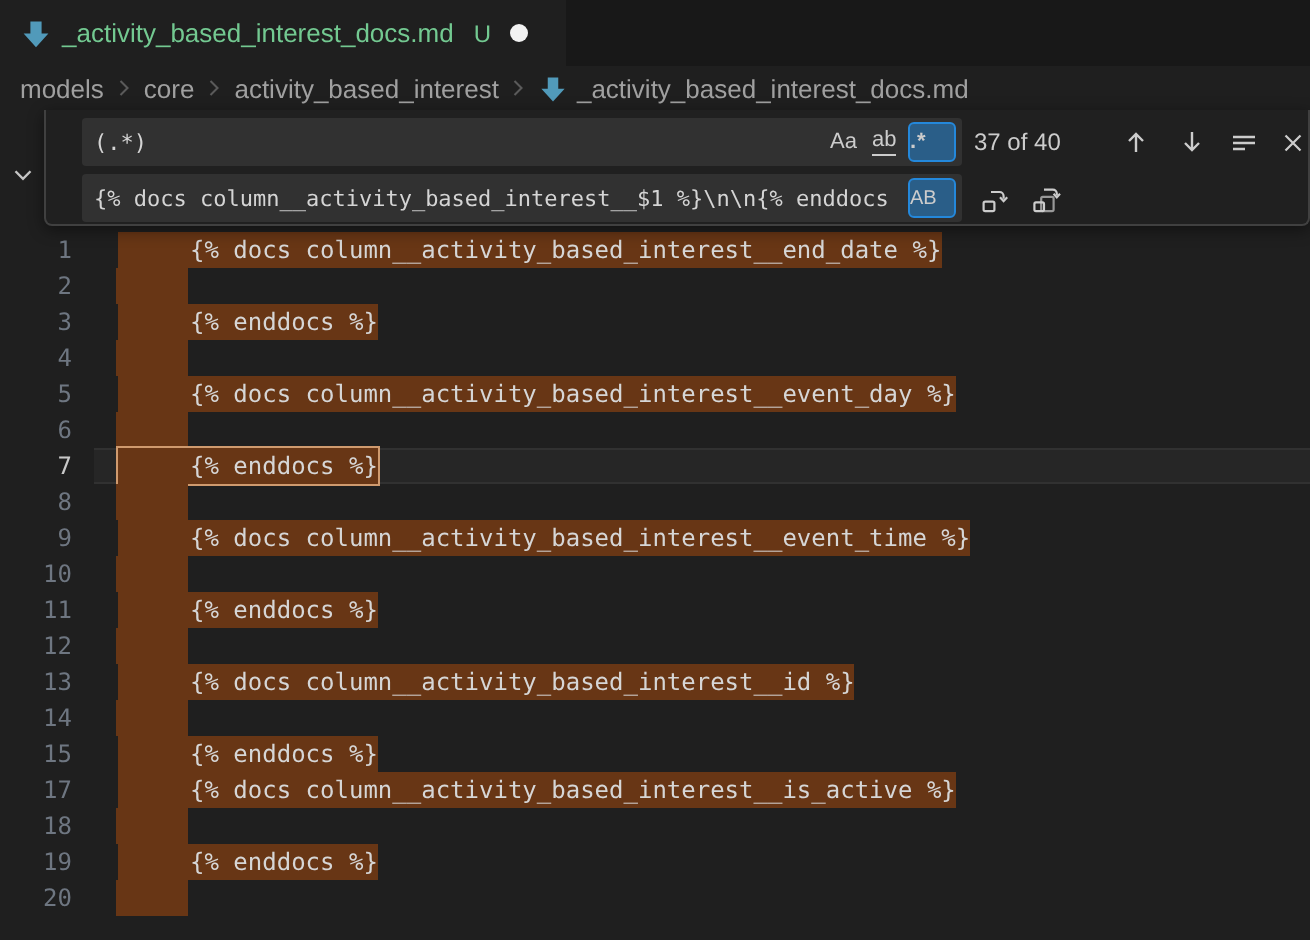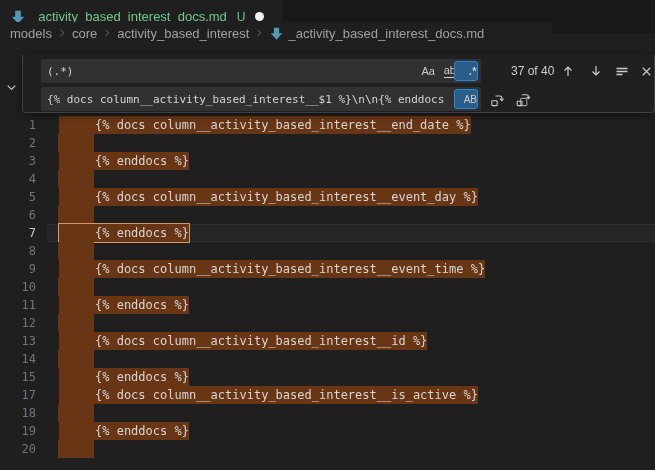--- a/index.html
+++ b/index.html
@@ -18,21 +18,21 @@
   
   .tabbar{position:absolute;left:0;top:0;width:655px;height:33px;background:var(--tabstrip-bg);}
   .tab{position:absolute;left:0;top:0;width:283px;height:33px;background:var(--tab-bg);
        display:flex;align-items:center;padding:0 10px;}
   .fileicon{width:16px;height:16px;display:inline-flex;flex:0 0 auto;}
   .tablabel{color:var(--git-green);font-size:13px;margin-left:5px;white-space:nowrap;}
   .gitbadge{color:var(--git-green);font-size:12px;margin-left:10px;}
   .dot{width:9px;height:9px;border-radius:50%;background:#f2f2f2;margin-left:9px;}
 
   
-  .breadcrumbs{position:absolute;left:0;top:22px;width:552px;height:22px;background:var(--editor-bg);
+  .breadcrumbs{position:absolute;left:0;top:33px;width:552px;height:22px;background:var(--editor-bg);
        display:flex;align-items:center;padding-left:10px;font-size:13px;color:var(--crumb-fg);white-space:nowrap;}
   .breadcrumbs .sep{margin:0 3px;display:inline-flex;opacity:.75;}
   .bc-item{cursor:pointer;}
   .bc-icon{width:15px;height:15px;display:inline-flex;margin-right:4px;}
   .bc-file{display:inline-flex;align-items:center;}
 
   
   .code-lines{position:absolute;left:0;top:116px;width:655px;font-family:"DejaVu Sans Mono",monospace;font-size:12px;}
   .row{position:relative;height:18px;line-height:18px;}
   .band{position:absolute;left:47px;right:0;top:0;height:18px;background:rgba(255,255,255,.03);
@@ -46,29 +46,29 @@
 
   
   .findwidget{position:absolute;left:22px;top:55px;width:633px;height:58px;background:var(--widget-bg);
        border:1px solid var(--widget-border);border-top:none;border-radius:0 0 4px 4px;
        box-shadow:0 2px 8px rgba(0,0,0,.45);}
   .toggle-replace{position:absolute;left:2px;top:79px;width:18px;height:16px;display:flex;align-items:center;justify-content:center;cursor:pointer;}
   .finput{position:absolute;background:var(--input-bg);border:none;outline:none;border-radius:2px;
        color:#d4d4d4;font-family:"DejaVu Sans Mono",monospace;font-size:11px;height:24px;padding:0 6px;}
   .search-input{left:18px;top:4px;width:440px;padding-right:92px;}
   .replace-input{left:18px;top:32px;width:440px;padding-right:30px;}
-  .optbtn{position:absolute;width:22px;height:20px;border-radius:3px;display:flex;align-items:center;justify-content:flex-end;
+  .optbtn{position:absolute;width:22px;height:20px;border-radius:3px;display:flex;align-items:center;justify-content:flex-start;
        color:var(--ui-fg);font-size:11px;cursor:pointer;border:1px solid transparent;}
   .optbtn.active{background:var(--option-active-bg);border-color:var(--option-active-border);}
   .opt-case{left:391px;top:6px;}
   .opt-word{left:412px;top:6px;}
   .opt-word .wrd{border-bottom:1px solid var(--ui-fg);padding-bottom:1px;}
   .opt-regex{left:431px;top:6px;width:24px;font-weight:bold;letter-spacing:.5px;}
   .opt-preserve{left:431px;top:34px;width:24px;font-size:10px;}
-  .matchcount{position:absolute;left:464px;top:4px;height:24px;line-height:24px;color:var(--ui-fg);font-size:12px;white-space:nowrap;margin-left:24px;}
+  .matchcount{position:absolute;left:464px;top:4px;height:24px;line-height:24px;color:var(--ui-fg);font-size:12px;white-space:nowrap;}
   .navbtn{position:absolute;width:22px;height:22px;top:5px;display:flex;align-items:center;justify-content:center;cursor:pointer;color:var(--ui-fg);}
   .btn-prev{left:534px;} .btn-next{left:562px;} .btn-insel{left:588px;} .btn-close{left:612px;}
   .repbtn{position:absolute;width:20px;height:20px;top:35px;display:flex;align-items:center;justify-content:center;cursor:pointer;}
   .btn-replace{left:464px;} .btn-replaceall{left:490px;}
   svg{display:block;}
 </style>
 </head>
 <body>
 
 <div class="tabbar">

